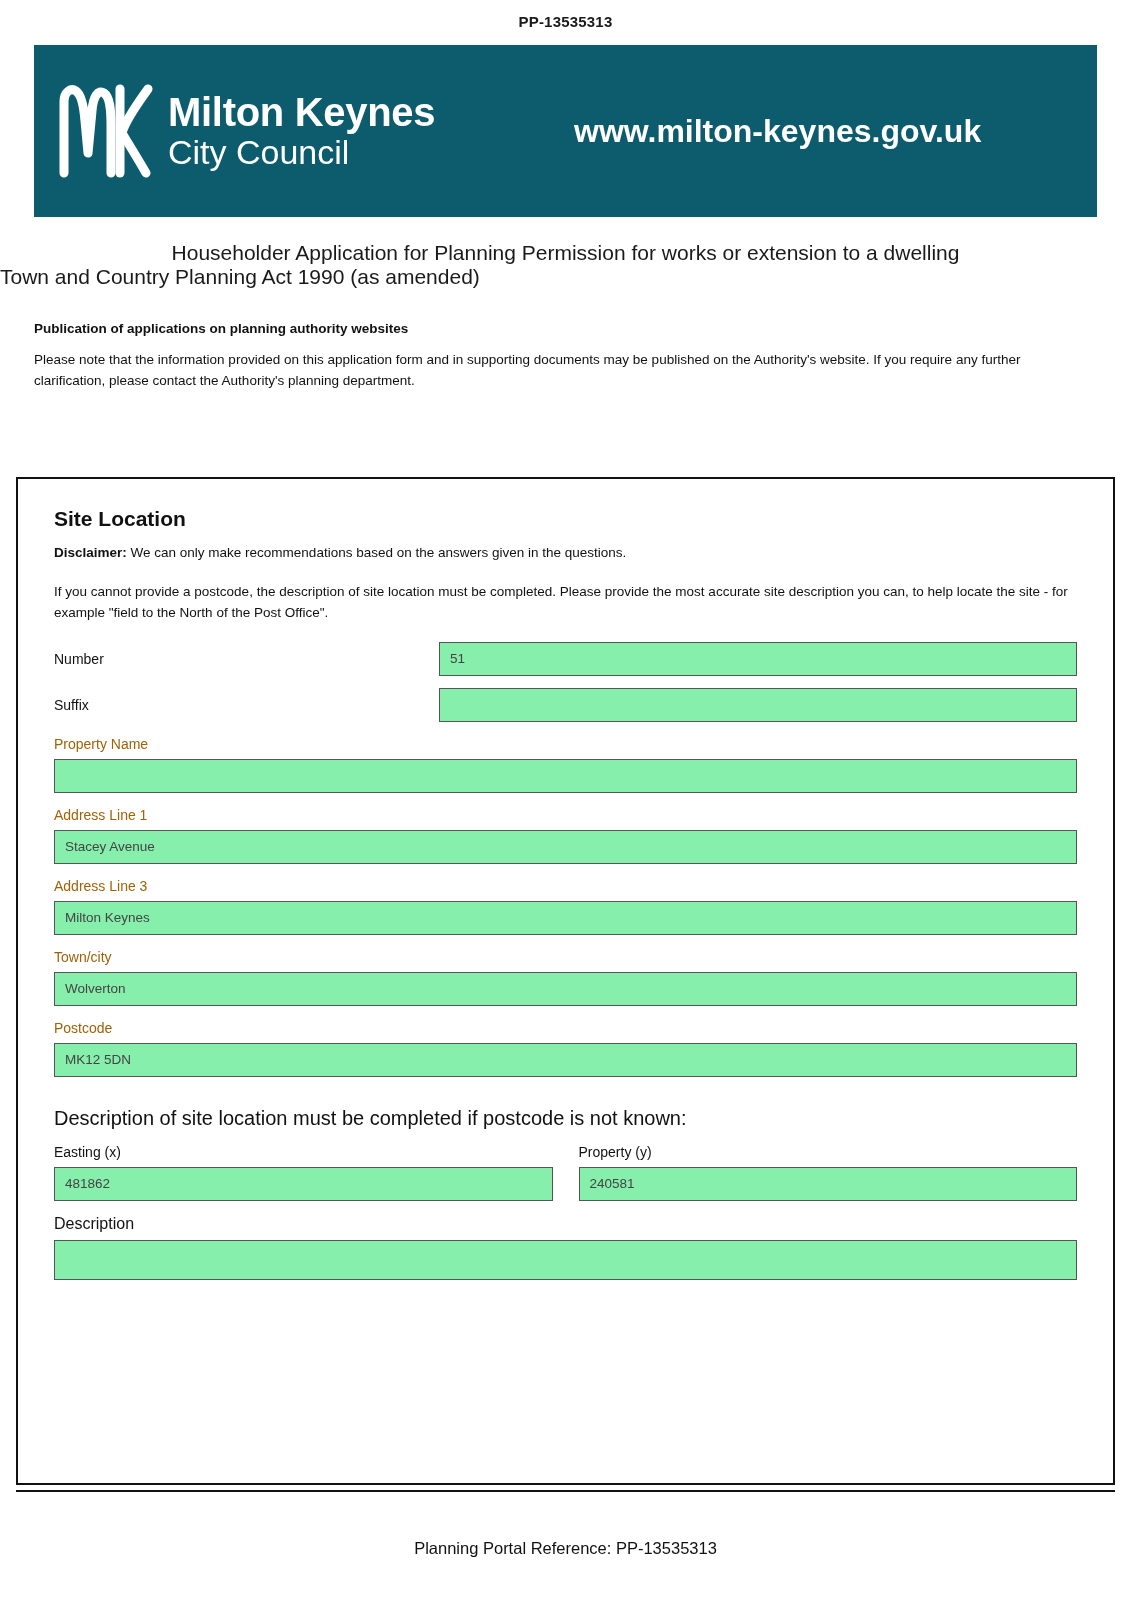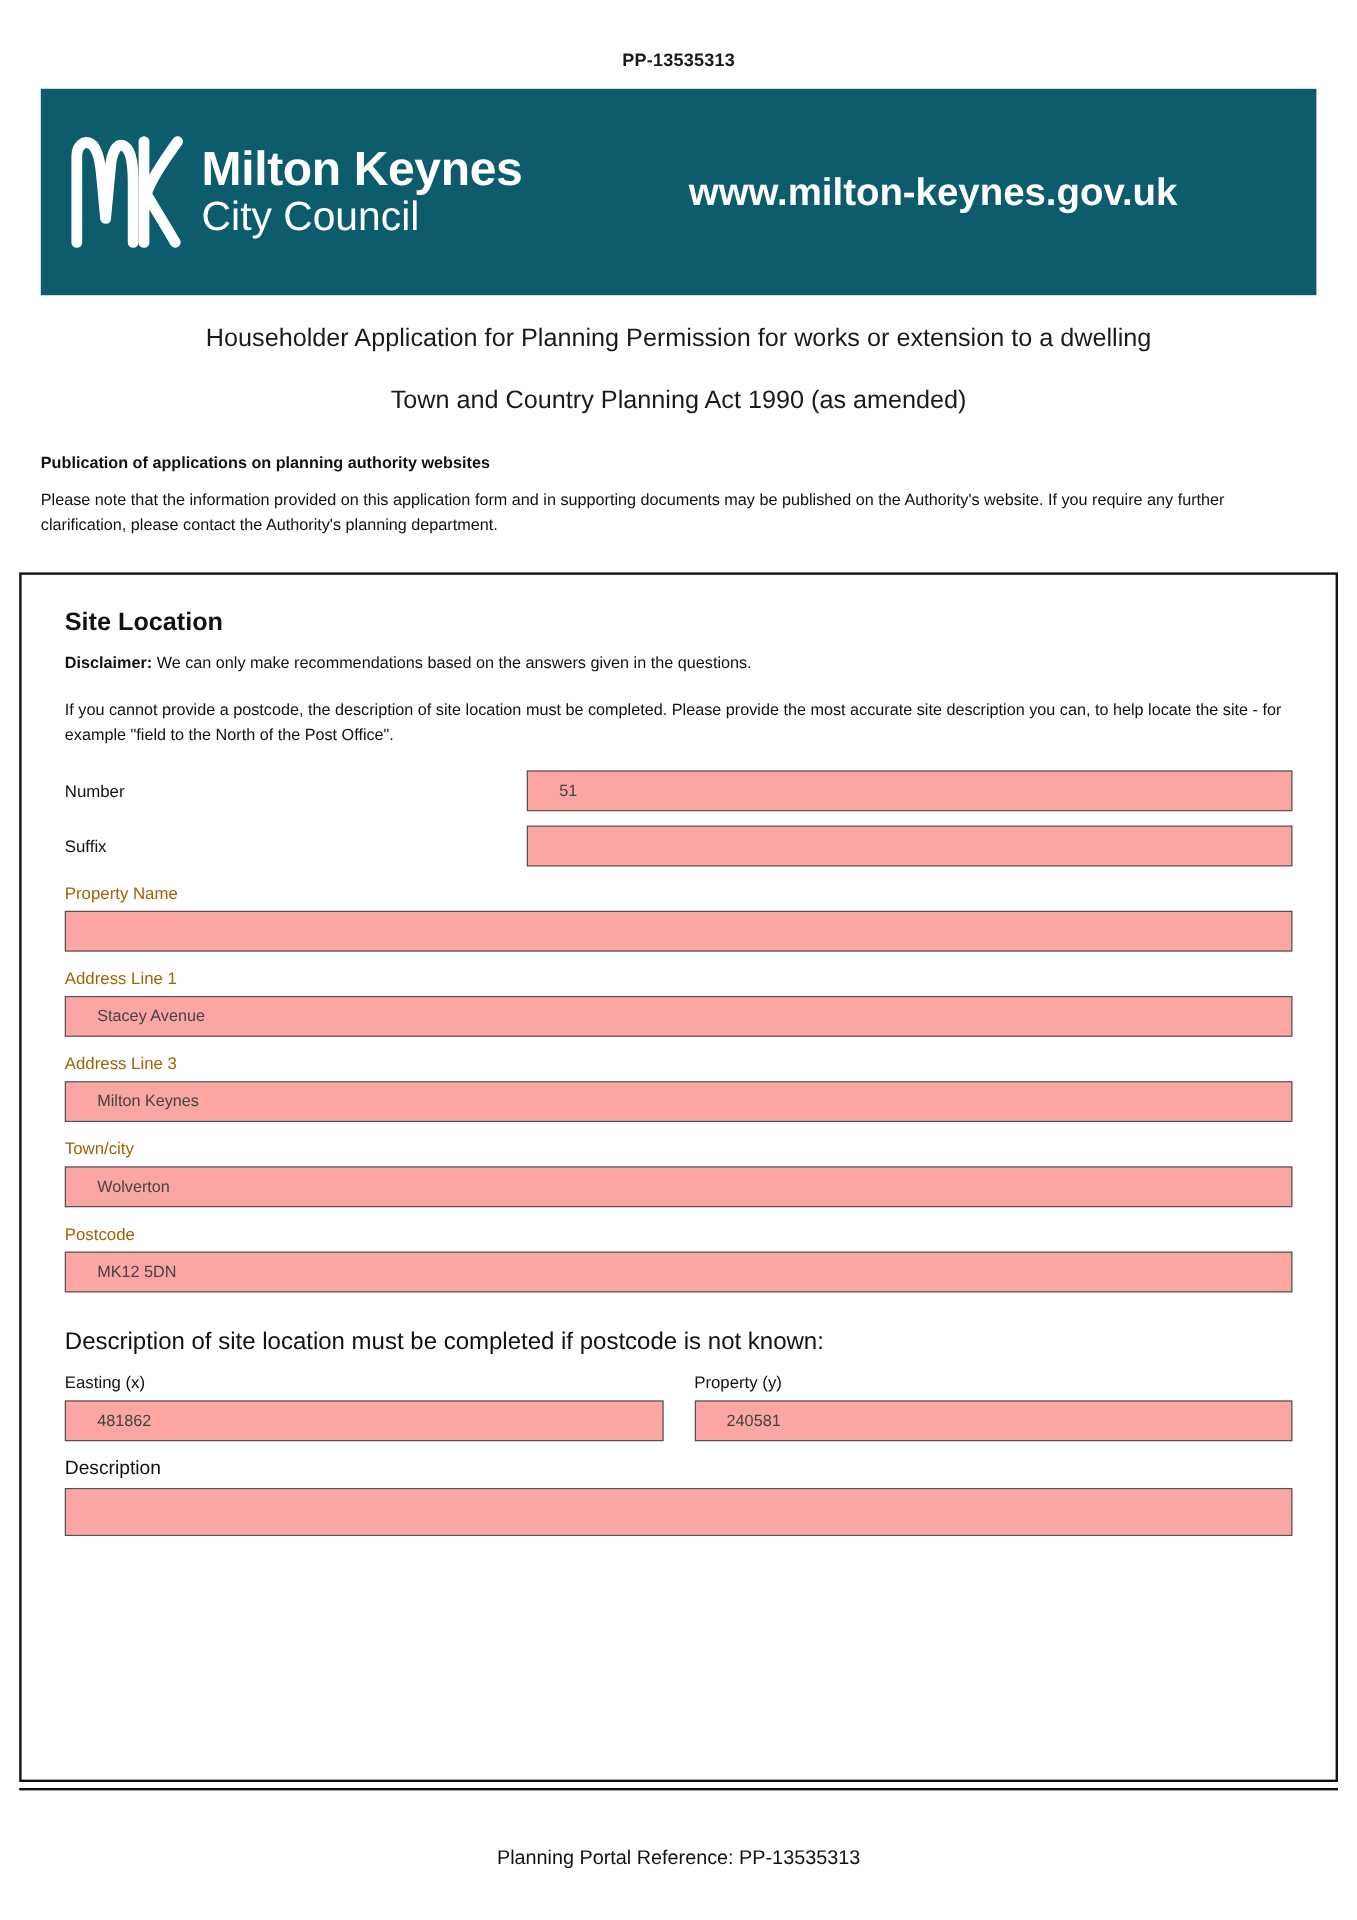--- a/index.html
+++ b/index.html
@@ -20,21 +20,21 @@
     height: 1600px;
     position: relative;
     box-sizing: border-box;
   }
   
   .top-ref {
     text-align: center;
     font-size: 15px;
     font-weight: bold;
     color: #1a1a1a;
-    padding-top: 42px;
+    padding-top: 13px;
     letter-spacing: 0.2px;
   }
   
   .header-band {
     margin: 15px 34px 0 34px;
     background: #0d5c6e;
     height: 172px;
     display: flex;
     align-items: center;
     position: relative;
@@ -77,24 +77,22 @@
     white-space: nowrap;
   }
   
   .doc-title {
     text-align: center;
     font-size: 21px;
     color: #1a1a1a;
     margin-top: 24px;
   }
   .doc-subtitle {
-    text-align: center;
     font-size: 21px;
     color: #1a1a1a;
-    margin-top: 28px;
   }
   .note-heading {
     font-size: 13.5px;
     font-weight: bold;
     margin: 32px 34px 0 34px;
     color: #111;
   }
   .note-body {
     font-size: 13.5px;
     margin: 14px 34px 0 34px;
@@ -145,25 +143,25 @@
   .row-inline .lbl {
     width: 345px;
     font-size: 14px;
     color: #111;
     flex: 0 0 auto;
   }
   .fld {
     box-sizing: border-box;
     border: 1px solid #555;
     height: 34px;
-    background: #fca5a5;
+    background: #86efac;
     font-family: "Liberation Sans", sans-serif;
     font-size: 13.5px;
     color: #444;
-    padding: 0 26px;
+    padding: 0 10px;
     width: 100%;
     display: flex;
     align-items: center;
   }
   .row-inline .fld {
     width: 693px;
   }
   .stacked {
     margin-top: 14px;
   }

